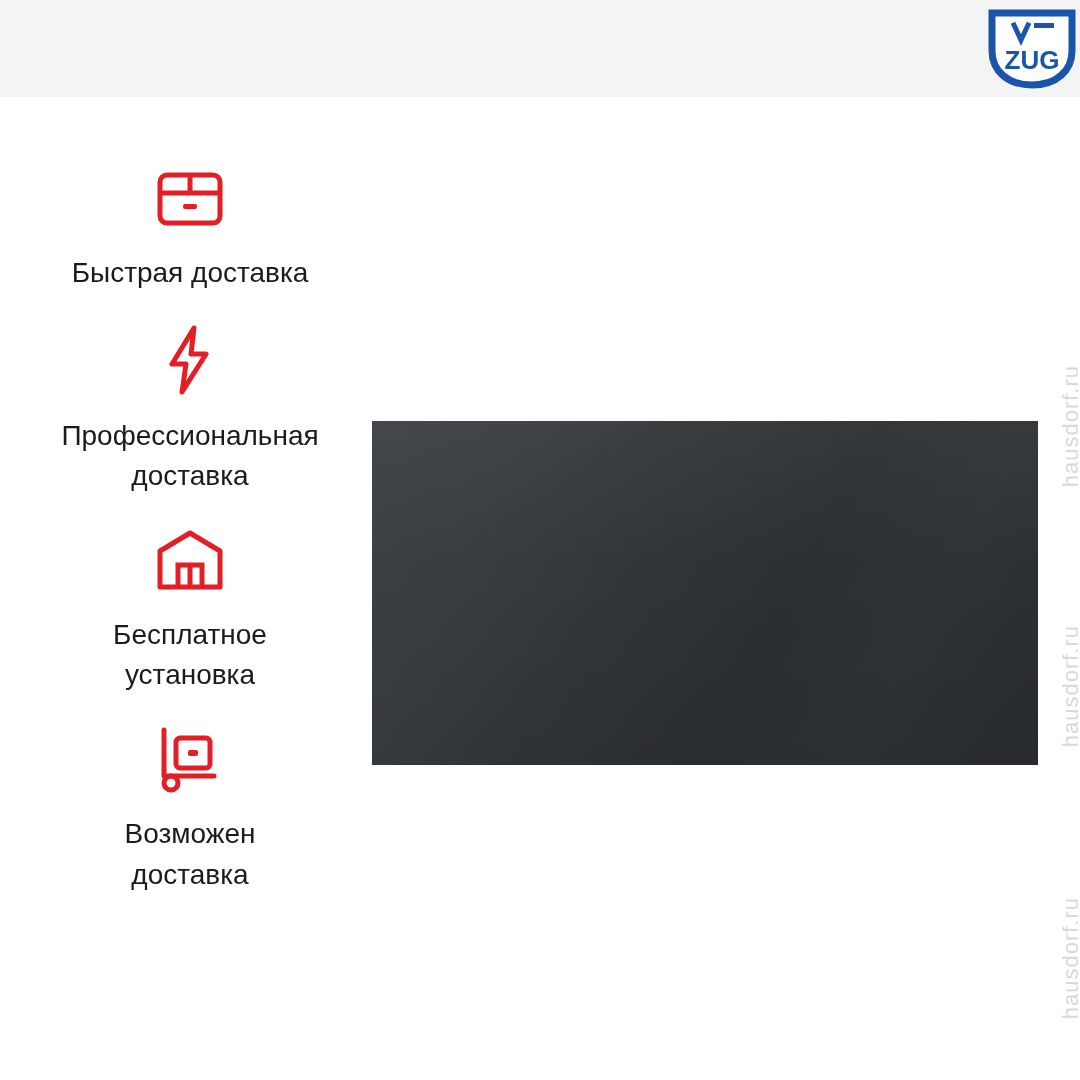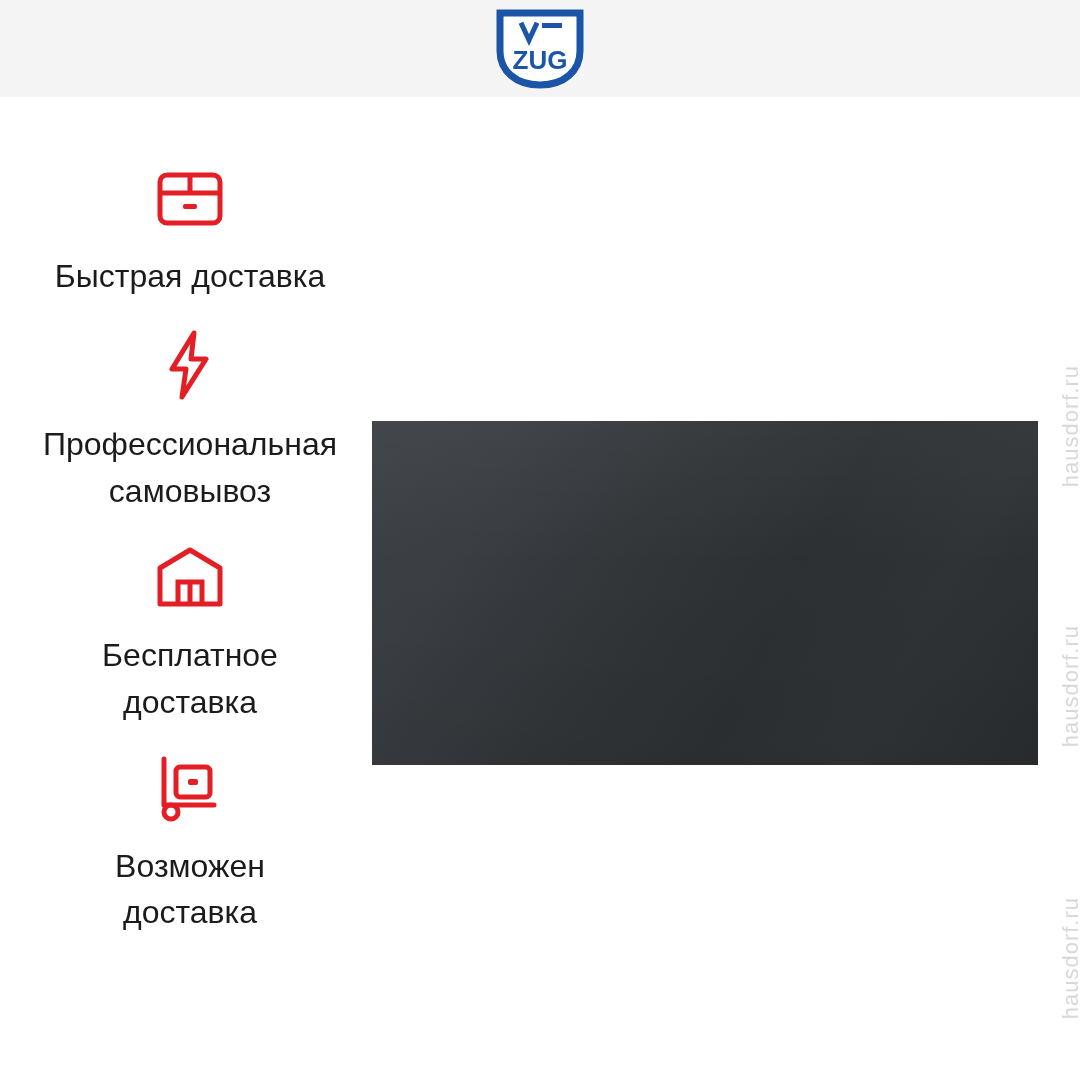--- a/index.html
+++ b/index.html
@@ -18,21 +18,21 @@
   
   .header {
     position: absolute;
     top: 0;
     left: 0;
     width: 1080px;
     height: 97px;
     background: #f4f4f4;
     display: flex;
     align-items: center;
-    justify-content: center;
+    justify-content: flex-end;
   }
   .brand-logo {
     width: 96px;
     height: 80px;
     display: block;
   }
 
   
   .canvas {
     position: absolute;
@@ -65,21 +65,21 @@
     height: 80px;
     display: flex;
     align-items: center;
     justify-content: center;
     margin-bottom: 16px;
   }
   .benefit .icon svg {
     display: block;
   }
   .benefit .label {
-    font-size: 32px;
+    font-size: 28px;
     line-height: 1.45;
     color: #1b1b1b;
     text-align: center;
     font-weight: 400;
     max-width: 330px;
     white-space: pre-line;
   }
 
   
   .benefit-1 { margin-bottom: 26px; }
@@ -150,33 +150,33 @@
       <div class="label">Быстрая доставка</div>
     </div>
 
     <div class="benefit benefit-2">
       <span class="icon">
         <svg width="76" height="76" viewBox="0 0 76 76" xmlns="http://www.w3.org/2000/svg">
           <path d="M42 6 L20 42 H34 L30 70 L54 32 H39 Z" fill="none" stroke="#e31e24" stroke-width="5" stroke-linejoin="round"></path>
         </svg>
       </span>
       <div class="label">Профессиональная
-самовывоз</div>
+доставка</div>
     </div>
 
     <div class="benefit benefit-3">
       <span class="icon">
         <svg width="76" height="76" viewBox="0 0 76 76" xmlns="http://www.w3.org/2000/svg">
           <path d="M8 30 L38 12 L68 30 V66 H8 Z" fill="none" stroke="#e31e24" stroke-width="5" stroke-linejoin="round"></path>
           <path d="M26 66 V44 H50 V66" fill="none" stroke="#e31e24" stroke-width="5"></path>
           <line x1="38" y1="44" x2="38" y2="66" stroke="#e31e24" stroke-width="5"></line>
         </svg>
       </span>
       <div class="label">Бесплатное
-доставка</div>
+установка</div>
     </div>
 
     <div class="benefit benefit-4">
       <span class="icon">
         <svg width="76" height="76" viewBox="0 0 76 76" xmlns="http://www.w3.org/2000/svg">
           <path d="M12 10 V56 H62" fill="none" stroke="#e31e24" stroke-width="5" stroke-linecap="round" stroke-linejoin="round"></path>
           <rect x="24" y="18" width="34" height="30" rx="4" fill="none" stroke="#e31e24" stroke-width="5"></rect>
           <rect x="36" y="30" width="10" height="6" rx="2" fill="#e31e24"></rect>
           <circle cx="19" cy="63" r="7" fill="none" stroke="#e31e24" stroke-width="5"></circle>
         </svg>

